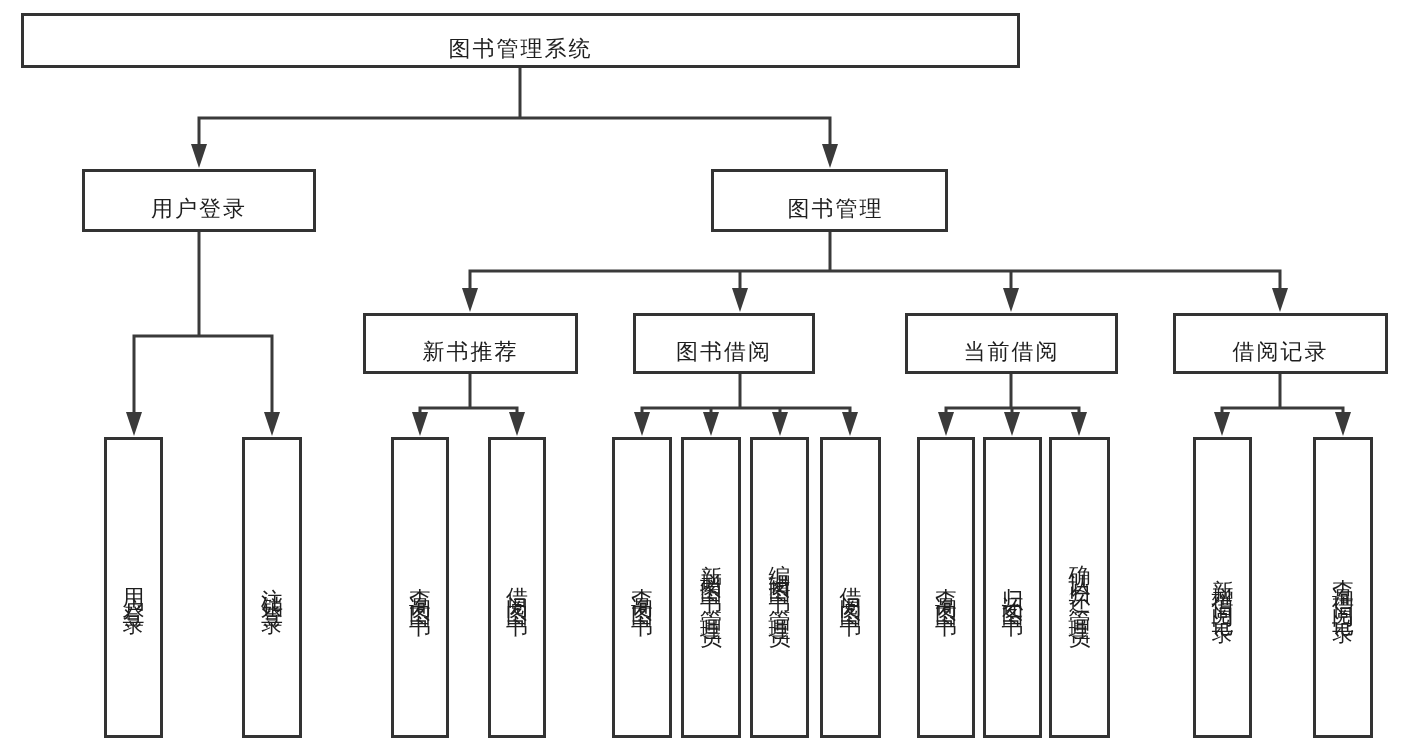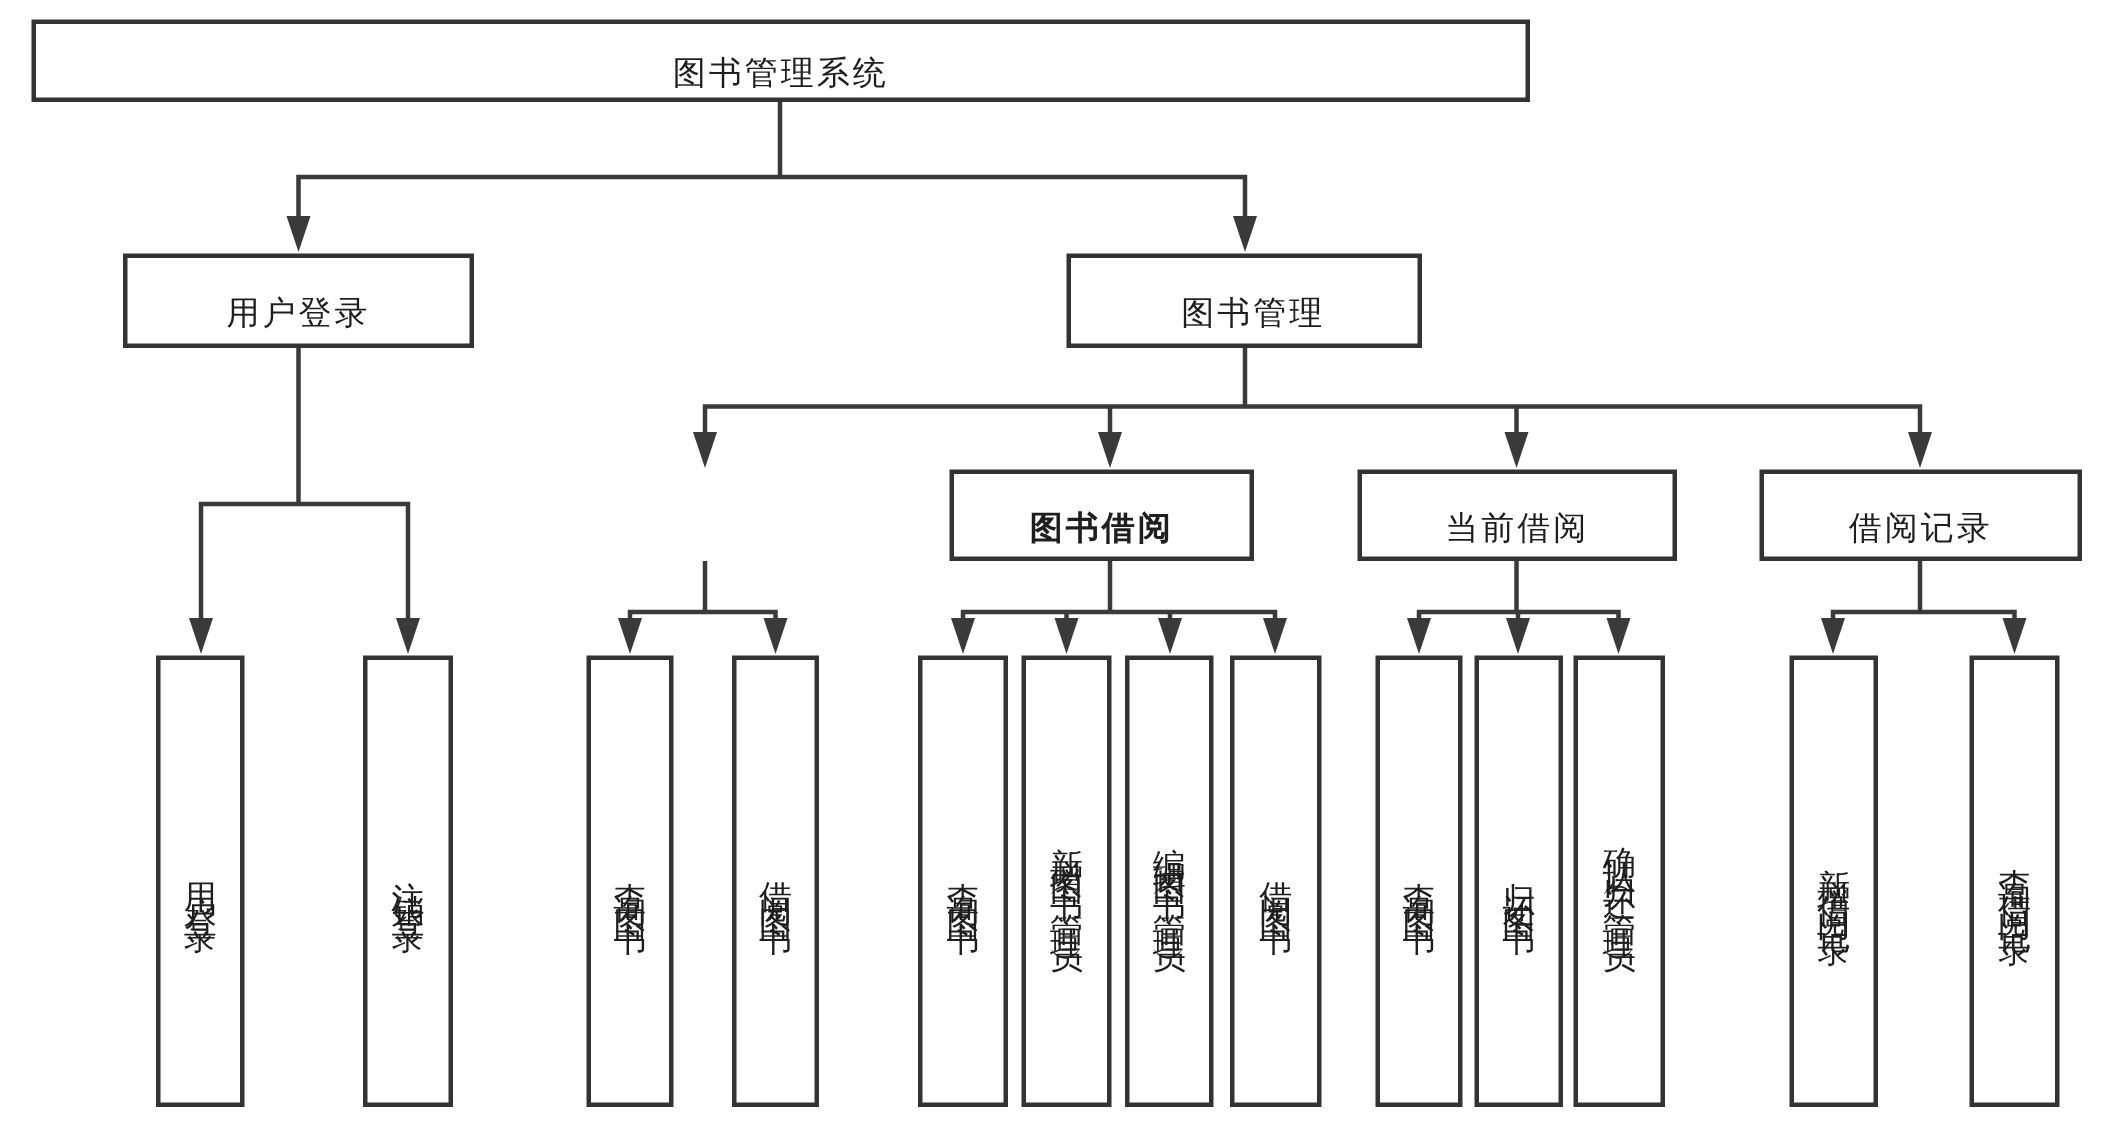--- a/index.html
+++ b/index.html
@@ -131,21 +131,24 @@
     <span class="hlabel">图书管理系统</span>
   </div>
 
   <div class="node level" style="left:82px;top:169px;width:234px;height:63px;">
     <span class="hlabel">用户登录</span>
   </div>
   <div class="node level" style="left:711px;top:169px;width:237px;height:63px;padding-left:12px;">
     <span class="hlabel">图书管理</span>
   </div>
 
-  <div class="node level" style="left:633px;top:313px;width:203px;height:61px;font-weight:bold;">
+  <div class="node level" style="left:363px;top:313px;width:215px;height:61px;">
+    <span class="hlabel">新书推荐</span>
+  </div>
+  <div class="node level" style="left:633px;top:313px;width:182px;height:61px;">
     <span class="hlabel">图书借阅</span>
   </div>
   <div class="node level" style="left:905px;top:313px;width:213px;height:61px;">
     <span class="hlabel">当前借阅</span>
   </div>
   <div class="node level" style="left:1173px;top:313px;width:215px;height:61px;">
     <span class="hlabel">借阅记录</span>
   </div>
 
   <div class="node leaf" style="left:104px;top:437px;width:59px;height:301px;">

